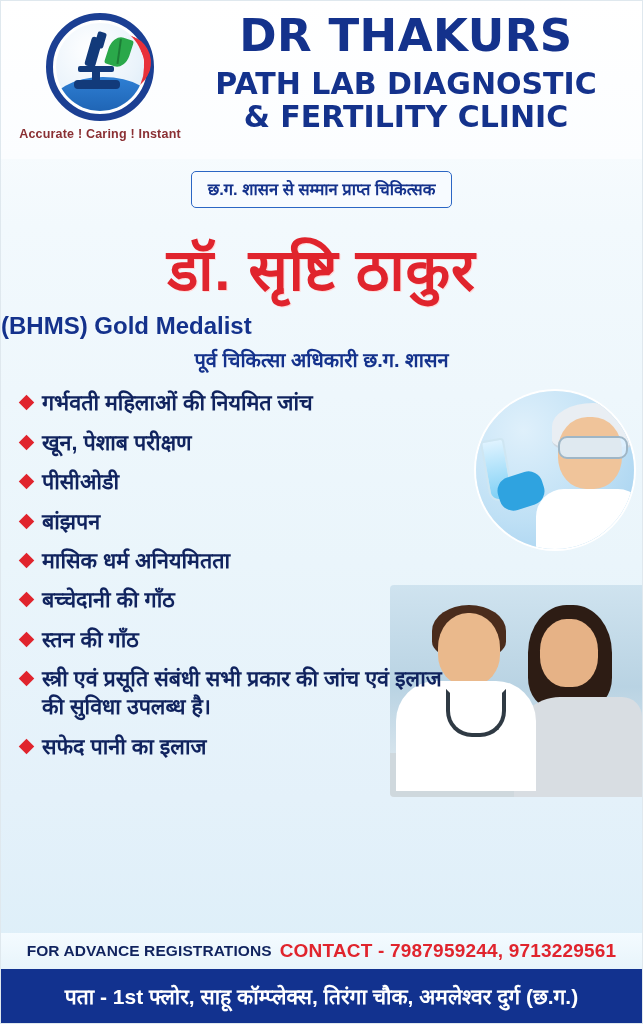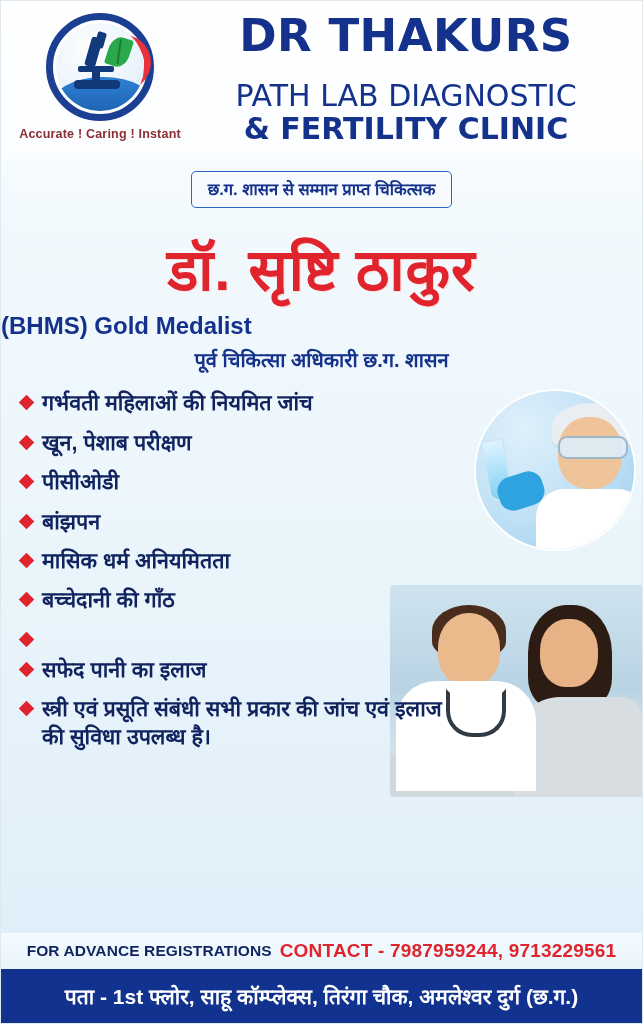--- a/index.html
+++ b/index.html
@@ -169,23 +169,23 @@
   }
   .t1 {
     font-size: 45px;
     font-weight: 800;
     letter-spacing: .5px;
     line-height: 1.02;
     font-family: "DejaVu Sans", sans-serif;
   }
   .t2 {
     font-size: 30px;
-    font-weight: 400;
+    font-weight: 700;
     line-height: 1.12;
-    margin-top: 20px;
+    margin-top: 8px;
     font-family: "DejaVu Sans", sans-serif;
   }
   .t3 {
     font-size: 30px;
     font-weight: 800;
     line-height: 1.12;
     font-family: "DejaVu Sans", sans-serif;
   }
 
   
@@ -578,28 +578,29 @@
       <li class="svc-item">
         <span class="diamond"></span>
         <span class="svc-text">मासिक धर्म अनियमितता</span>
       </li>
       <li class="svc-item">
         <span class="diamond"></span>
         <span class="svc-text">बच्चेदानी की गाँठ</span>
       </li>
       <li class="svc-item">
         <span class="diamond"></span>
+        <span class="svc-text">स्तन की गाँठ</span>
+      </li>
+      <li class="svc-item">
+        <span class="diamond"></span>
+        <span class="svc-text">स्त्री एवं प्रसूति संबंधी सभी प्रकार की जांच एवं इलाज की सुविधा उपलब्ध है।</span>
       </li>
       <li class="svc-item">
         <span class="diamond"></span>
         <span class="svc-text">सफेद पानी का इलाज</span>
-      </li>
-      <li class="svc-item">
-        <span class="diamond"></span>
-        <span class="svc-text">स्त्री एवं प्रसूति संबंधी सभी प्रकार की जांच एवं इलाज की सुविधा उपलब्ध है।</span>
       </li>
     </ul>
   </div>
 
   <div class="contact">
     <span class="contact-label">FOR ADVANCE REGISTRATIONS</span>
     <span class="contact-number">CONTACT - 7987959244, 9713229561</span>
   </div>
 
   <div class="address">

